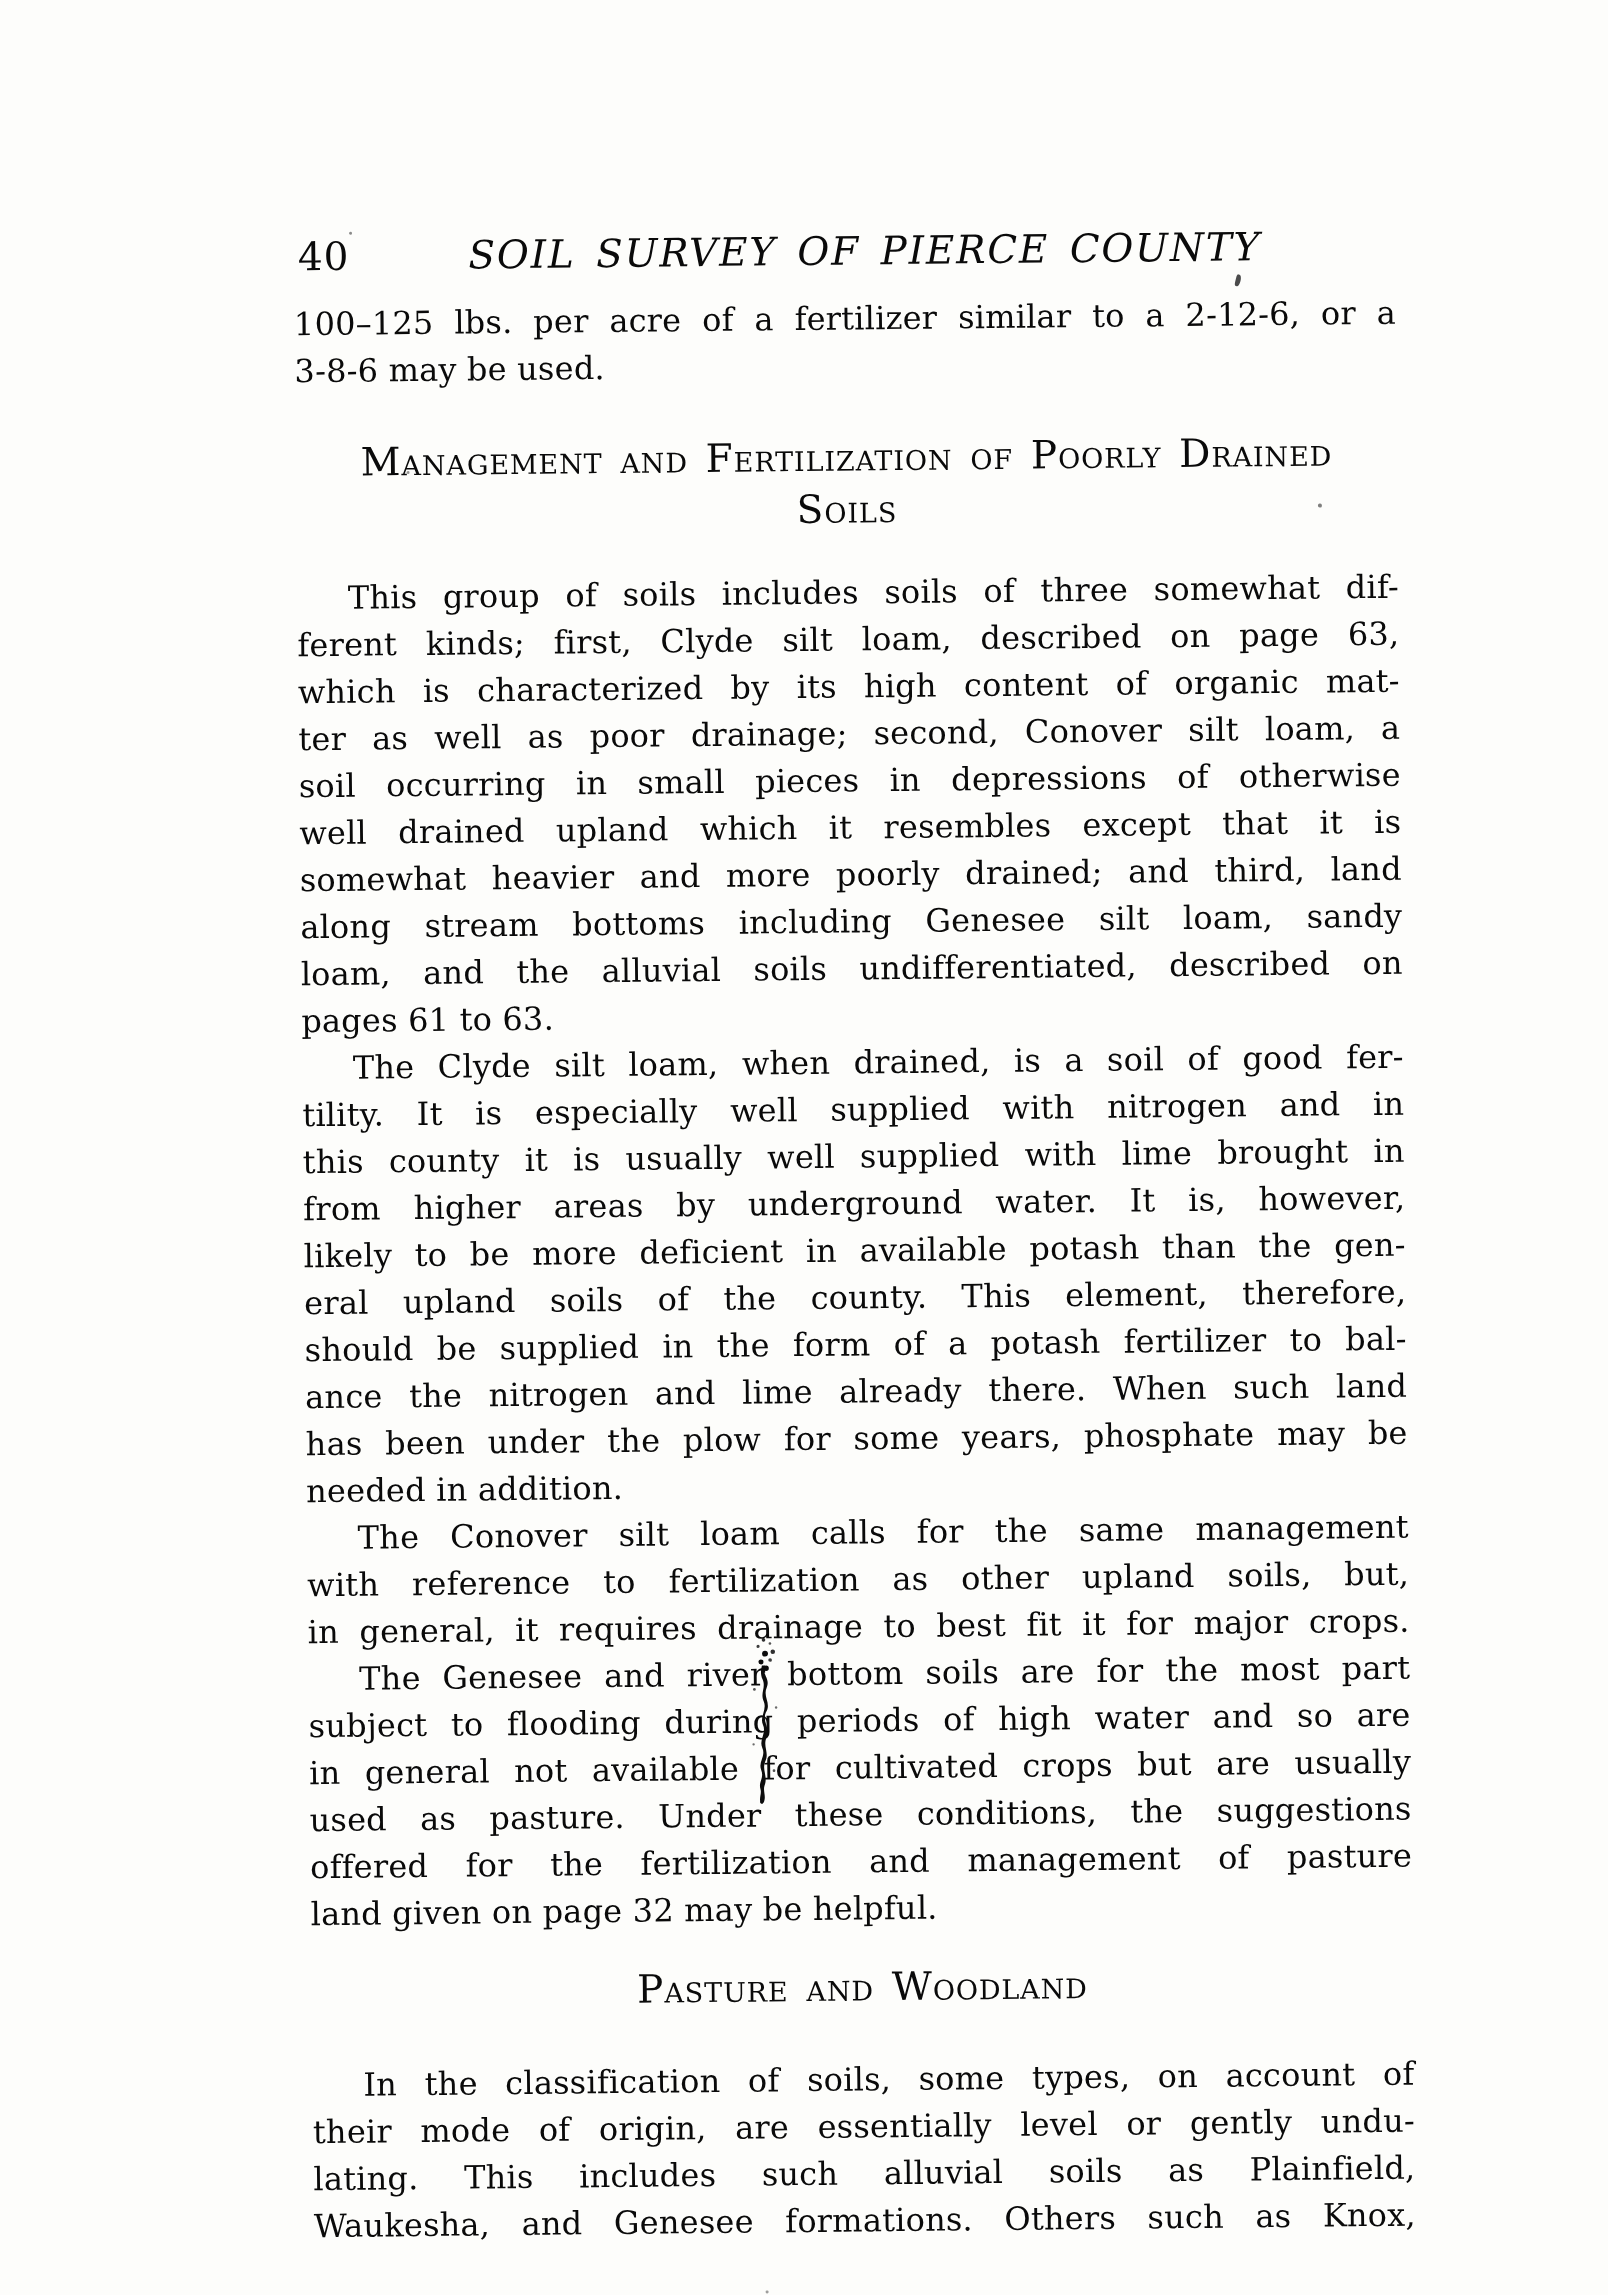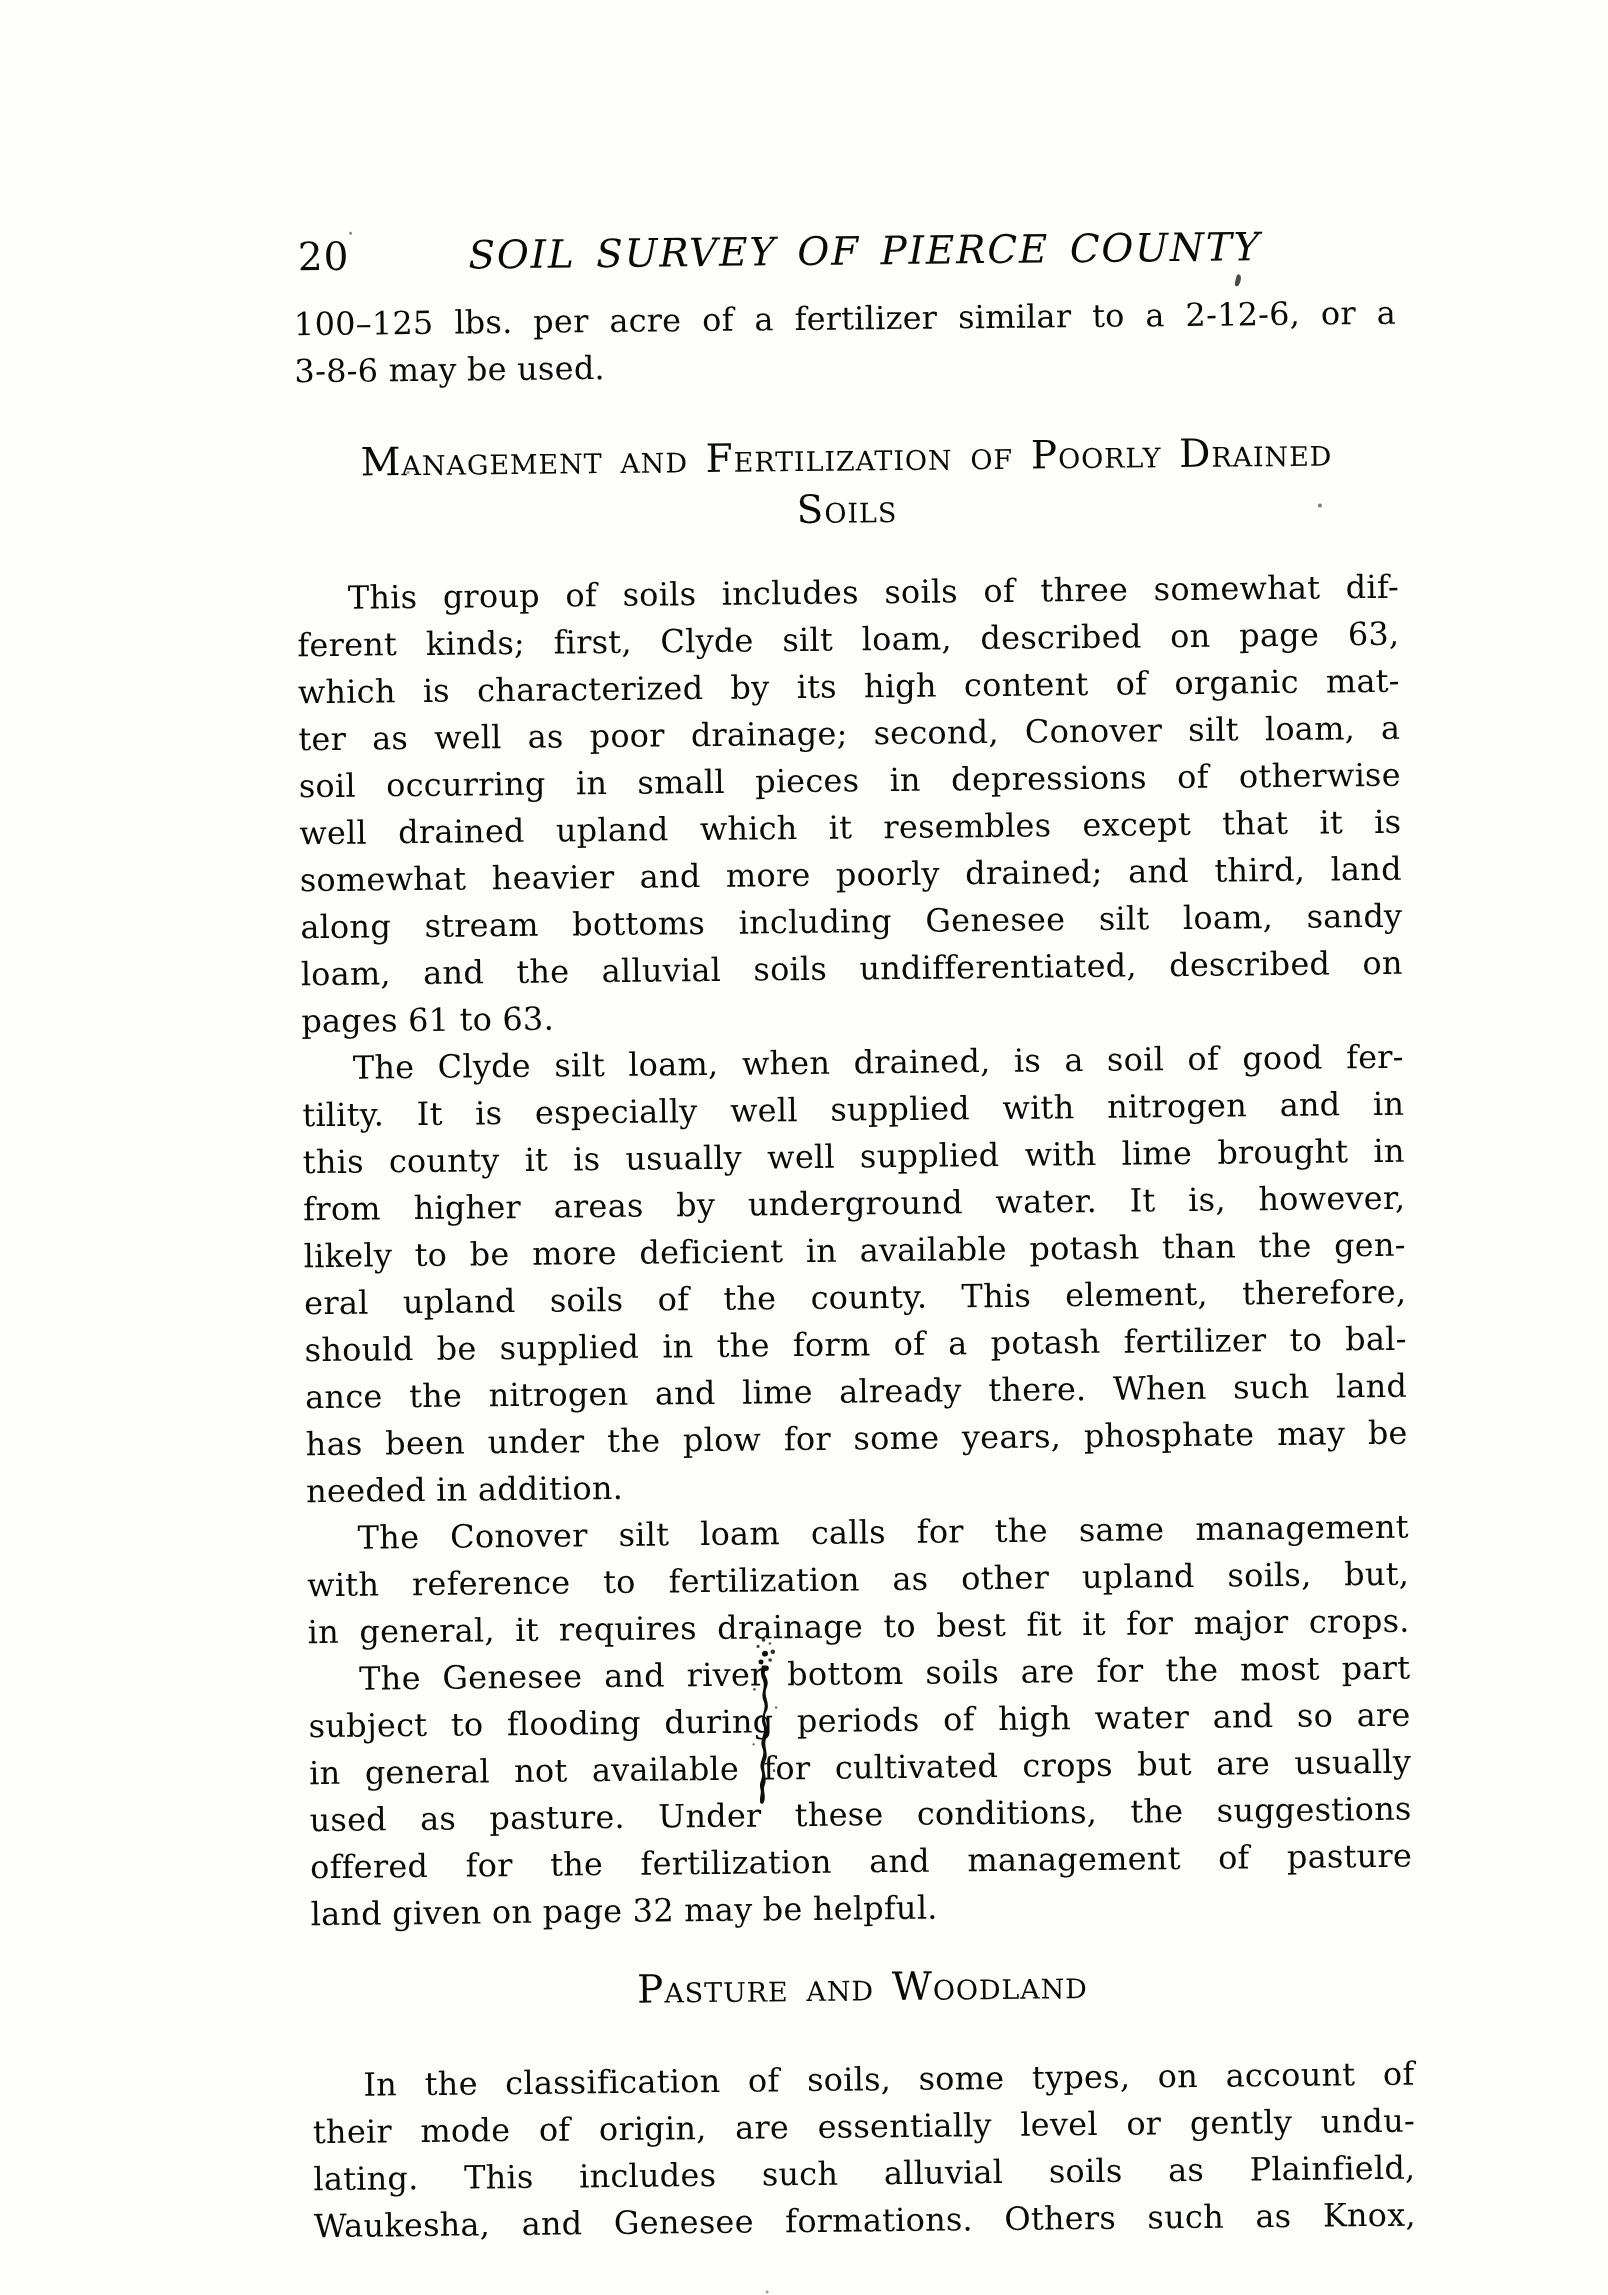--- a/index.html
+++ b/index.html
@@ -96,21 +96,21 @@
   .speck.s4 { left: 1325px; top: 509px; width: 3.7px;  height: 3.7px;  opacity: .6; }
   .speck.s5 { left: 754px; top: 2290px; width: 2.8px;  height: 2.8px;  opacity: .45; }
 </style>
 </head>
 <body>
 
 <div class="page">
   <div class="sheet">
 
     <header class="running-head">
-      <span class="page-number">20</span>
+      <span class="page-number">40</span>
       <span class="running-title">SOIL SURVEY OF PIERCE COUNTY</span>
     </header>
 
     <main class="text-column">
         <div class="para">
           <div class="line">100–125 lbs. per acre of a fertilizer similar to a 2-12-6, or a</div>
           <div class="line short">3-8-6 may be used.</div>
         </div>
         <div class="heading h-first">
           <div class="heading-line">Management and Fertilization of Poorly Drained</div>

